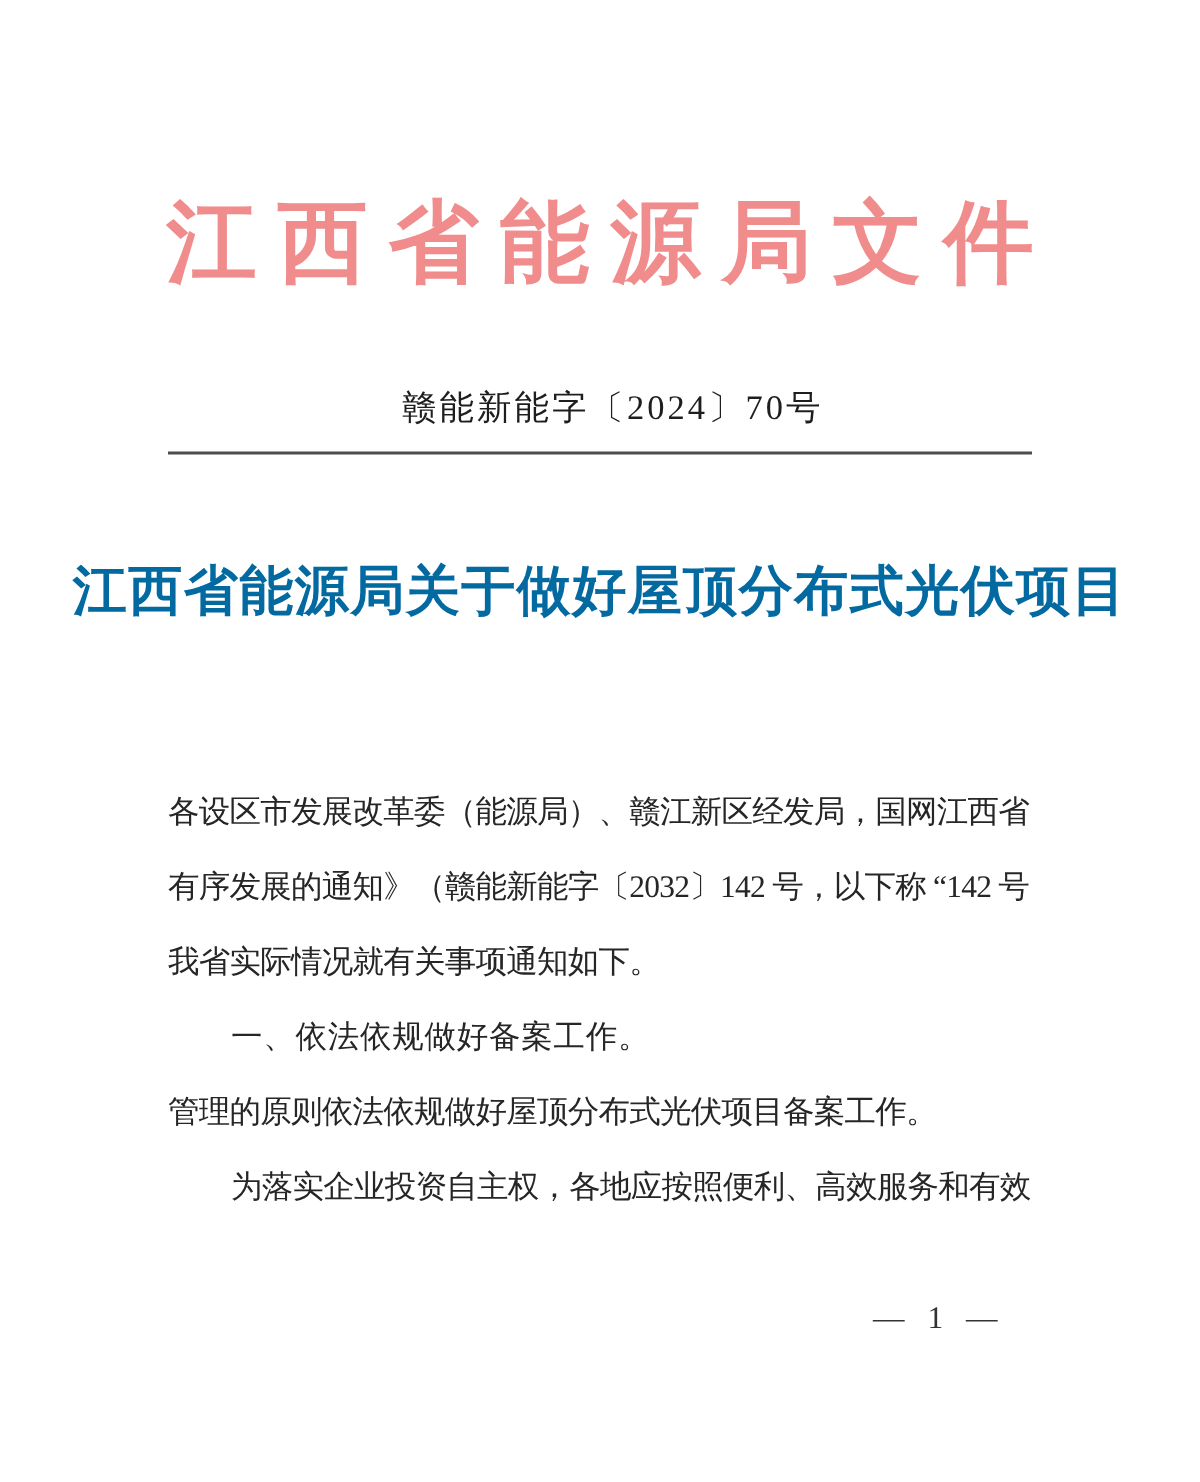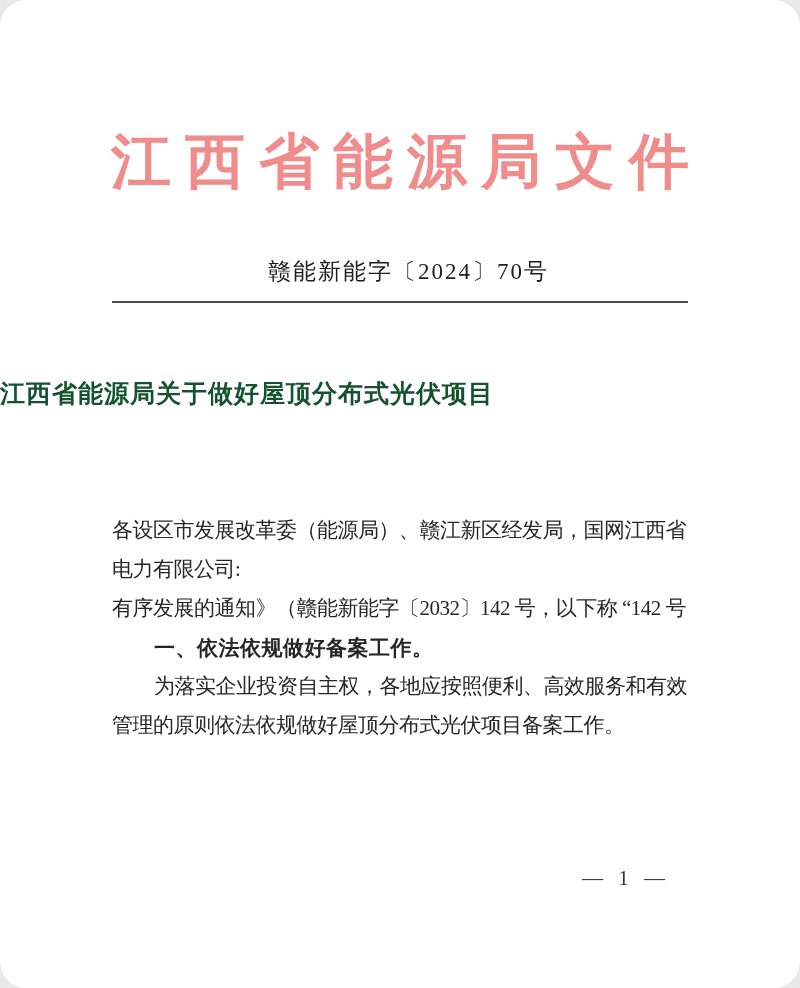--- a/index.html
+++ b/index.html
@@ -10,21 +10,20 @@
   html,body{margin:0;padding:0;background:#e9e9e9;}
   .page{
     position:relative;
     width:800px;
     height:988px;
     margin:0 auto;
     background:#ffffff;
     overflow:hidden;
     font-family:"Liberation Serif","DejaVu Serif",serif;
     color:var(--text-dark);
-    border-radius:26px;
   }
   .red-header{
     position:absolute;
     top:122px; left:0; right:0;
     text-align:center;
     font-size:60px;
     font-weight:bold;
     letter-spacing:14px;
     transform:translateX(7px);
     color:var(--header-red);
@@ -41,40 +40,40 @@
   }
   .rule{
     position:absolute;
     top:301px; left:112px;
     width:576px; height:0;
     border-top:2px solid var(--rule-color);
   }
   .doc-title{
     position:absolute;
     top:372px; left:0; right:0;
-    text-align:left;
-    font-size:25px;
+    text-align:center;
+    font-size:36px;
     font-weight:bold;
     line-height:44px;
     letter-spacing:1px;
-    color:#14532d;
+    color:#0369a1;
   }
   .body-text{
     position:absolute;
     top:511px; left:112px;
     width:582px;
     font-size:21px;
     line-height:39px;
     letter-spacing:-0.5px;
     color:var(--text-dark);
   }
-  .bline{white-space:nowrap;}
+  .bline{white-space:nowrap;margin-top:11px;}
   .indent{text-indent:42px;}
   .heading{
-    font-weight:bold;
+    font-weight:normal;
     font-family:"Liberation Sans","DejaVu Sans",sans-serif;
     letter-spacing:0.5px;
   }
   .page-number{
     position:absolute;
     top:866px; right:130px;
     font-size:21px;
     letter-spacing:5px;
     color:#333333;
     white-space:nowrap;
@@ -90,22 +89,22 @@
   <div class="doc-number">赣能新能字〔2024〕70号</div>
 
   <div class="rule"></div>
 
   <div class="doc-title">
     <div>江西省能源局关于做好屋顶分布式光伏项目</div>
   </div>
 
   <div class="body-text">
     <div class="bline">各设区市发展改革委（能源局）、赣江新区经发局，国网江西省</div>
-    <div class="bline">电力有限公司:</div>
     <div class="bline">有序发展的通知》（赣能新能字〔2032〕142 号，以下称 “142 号</div>
+    <div class="bline">我省实际情况就有关事项通知如下。</div>
     <div class="bline indent heading">一、依法依规做好备案工作。</div>
+    <div class="bline">管理的原则依法依规做好屋顶分布式光伏项目备案工作。</div>
     <div class="bline indent">为落实企业投资自主权，各地应按照便利、高效服务和有效</div>
-    <div class="bline">管理的原则依法依规做好屋顶分布式光伏项目备案工作。</div>
   </div>
 
   <div class="page-number">— 1 —</div>
 
 </div>
 
 </body></html>

